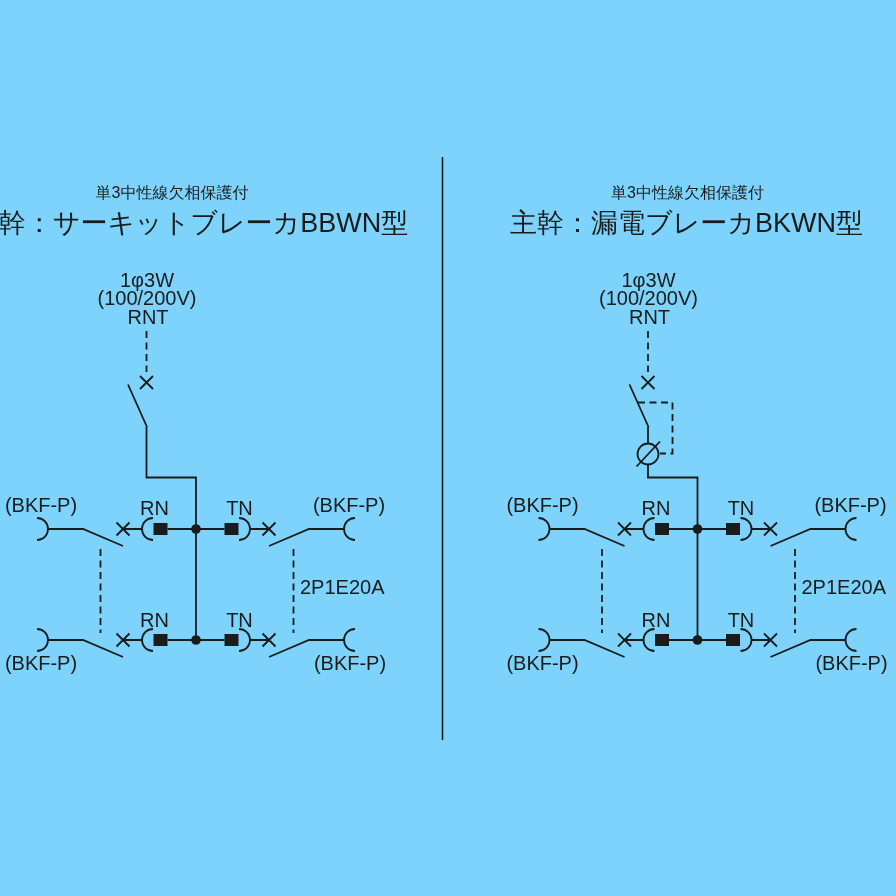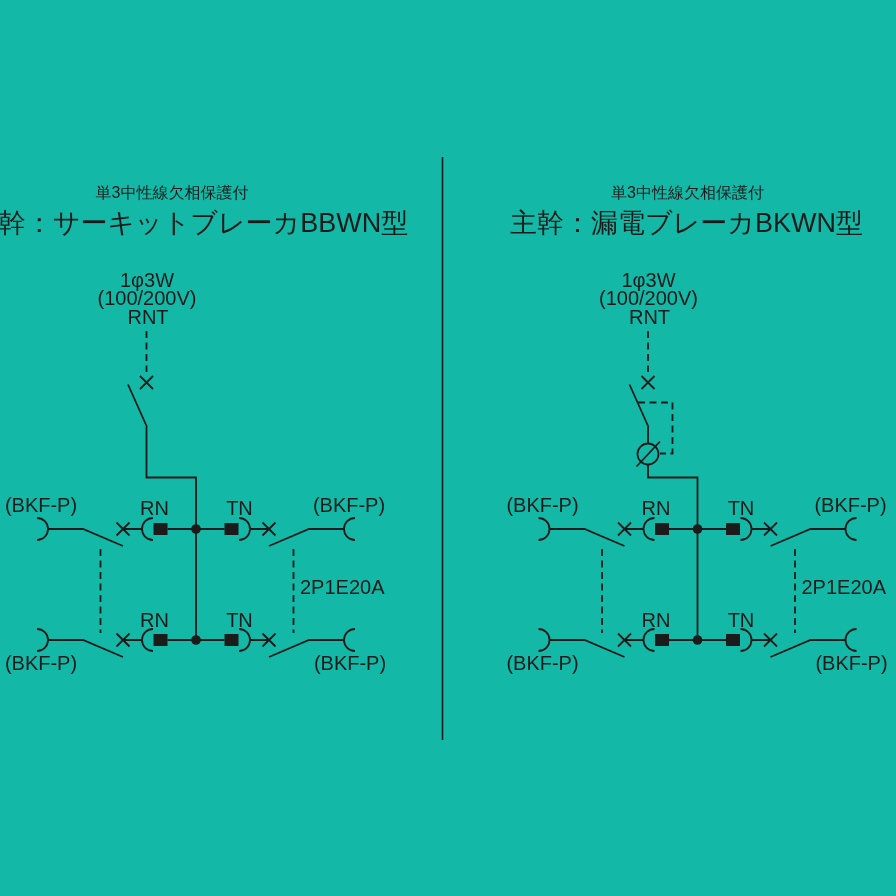--- a/index.html
+++ b/index.html
@@ -1,16 +1,16 @@
 <!DOCTYPE html>
 <html><head>
 <meta charset="utf-8">
 <style>
   html,body{margin:0;padding:0;background:#ffffff;}
-  .canvas{position:relative;width:896px;height:896px;background:#14b8a6;overflow:hidden;
+  .canvas{position:relative;width:896px;height:896px;background:#7dd3fc;overflow:hidden;
           font-family:"Liberation Sans",sans-serif;}
   svg{display:block;}
   .w{stroke:#1b1b1b;stroke-width:1.8;fill:none;stroke-linecap:butt;}
   .dash{stroke-dasharray:7 4.5;}
   .f{fill:#1b1b1b;stroke:none;}
   .divider{stroke:#1b1b1b;stroke-width:1.6;}
   text{fill:#1b1b1b;font-family:"Liberation Sans",sans-serif;}
   .t-sub{font-size:16px;}
   .t-title{font-size:27px;}
   .t-lbl{font-size:20px;}

